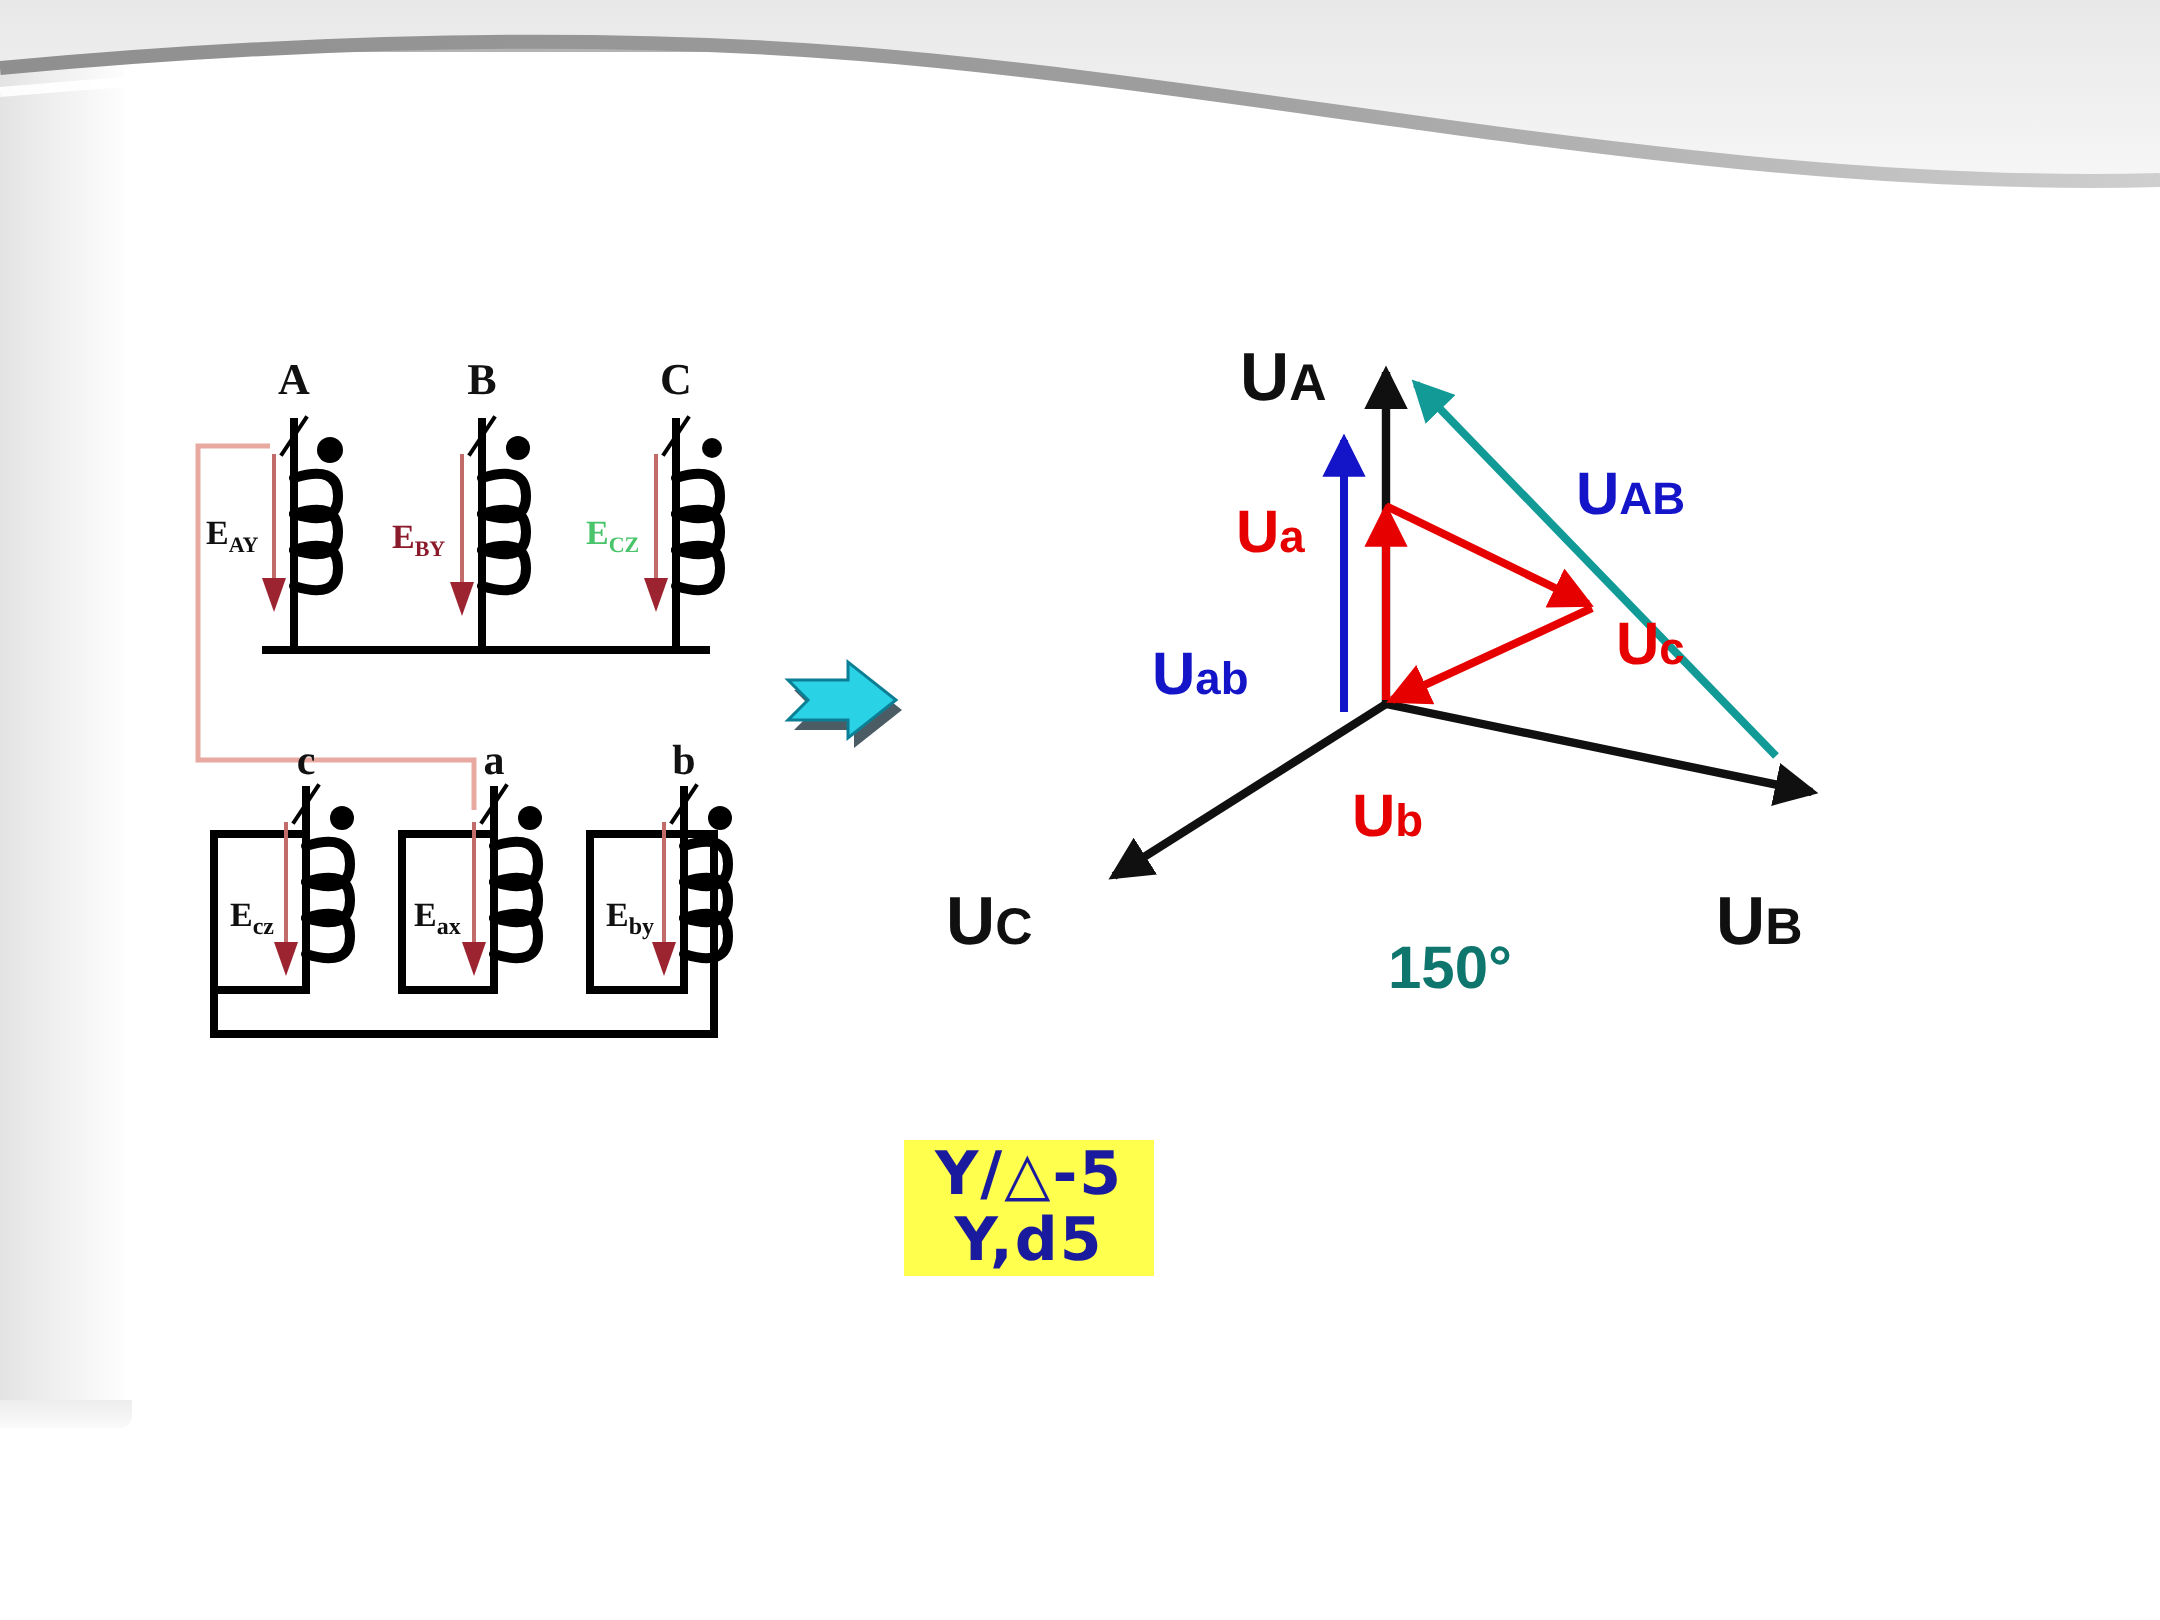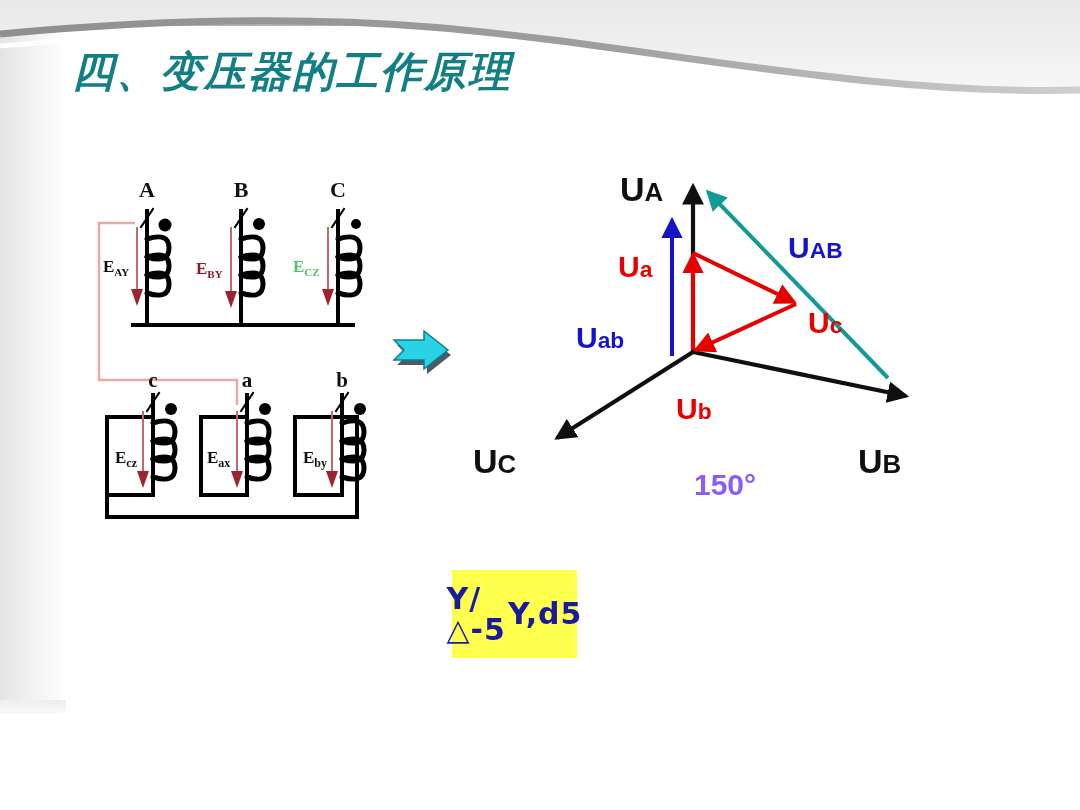--- a/index.html
+++ b/index.html
@@ -97,32 +97,32 @@
     vertical-align: baseline;
   }
   .lbl-UA  { left: 620px; top: 152px; font-size: 34px; color: #101010; }
   .lbl-UB  { left: 858px; top: 424px; font-size: 34px; color: #101010; }
   .lbl-UC  { left: 473px; top: 424px; font-size: 34px; color: #101010; }
   .lbl-UAB { left: 788px; top: 213px; font-size: 30px; color: #1414c8; }
   .lbl-Uab { left: 576px; top: 303px; font-size: 30px; color: #1414c8; }
   .lbl-Ua  { left: 618px; top: 232px; font-size: 30px; color: #e60000; }
   .lbl-Ub  { left: 676px; top: 374px; font-size: 30px; color: #e60000; }
   .lbl-Uc  { left: 808px; top: 288px; font-size: 30px; color: #e60000; }
-  .lbl-ang { left: 694px; top: 450px; font-size: 30px; color: #8b5cf6; }
+  .lbl-ang { left: 694px; top: 450px; font-size: 30px; color: #0f766e; }
 
   
   .yellow-box {
     position: absolute;
     left: 452px;
     top: 570px;
     width: 125px;
-    height: 88px;
+    height: 68px;
     background: #ffff4d;
     display: flex;
-    flex-direction: row;
+    flex-direction: column;
     align-items: center;
     justify-content: center;
     gap: 2px;
   }
   .yellow-box .ybline {
     font-family: "DejaVu Sans", sans-serif;
     font-weight: bold;
     font-size: 30px;
     color: #1a1a9e;
     letter-spacing: 1px;
@@ -175,21 +175,20 @@
       <linearGradient id="swooshFill" x1="0" y1="0" x2="0" y2="1">
         <stop offset="0%" stop-color="#e8e8e8"></stop>
         <stop offset="100%" stop-color="#f6f6f6"></stop>
       </linearGradient>
     </defs>
     <path d="M 0,0 L 1080,0 L 1080,90 C 860,96 640,44 430,27 C 280,15 130,22 0,34 Z" fill="url(#swooshFill)"></path>
     <path d="M 0,34 C 130,22 280,15 430,27 C 640,44 860,96 1080,90" fill="none" stroke="url(#swooshGrad)" stroke-width="7"></path>
     <path d="M 0,46 C 140,34 290,28 440,40 C 650,58 870,108 1080,102" fill="none" stroke="#ffffff" stroke-width="5" opacity="0.9"></path>
   </svg>
 
-  <div class="title">四、变压器的工作原理</div>
 
   <svg class="windings" viewBox="0 0 320 355">
     <g stroke="#000000" fill="none" stroke-width="4" stroke-linecap="square">
 
       <line x1="52" y1="36" x2="52" y2="58"></line>
       <line x1="146" y1="36" x2="146" y2="58"></line>
       <line x1="243" y1="36" x2="243" y2="58"></line>
 
       <line x1="46" y1="52" x2="58" y2="34" stroke-width="2"></line>
       <line x1="140" y1="52" x2="152" y2="34" stroke-width="2"></line>

